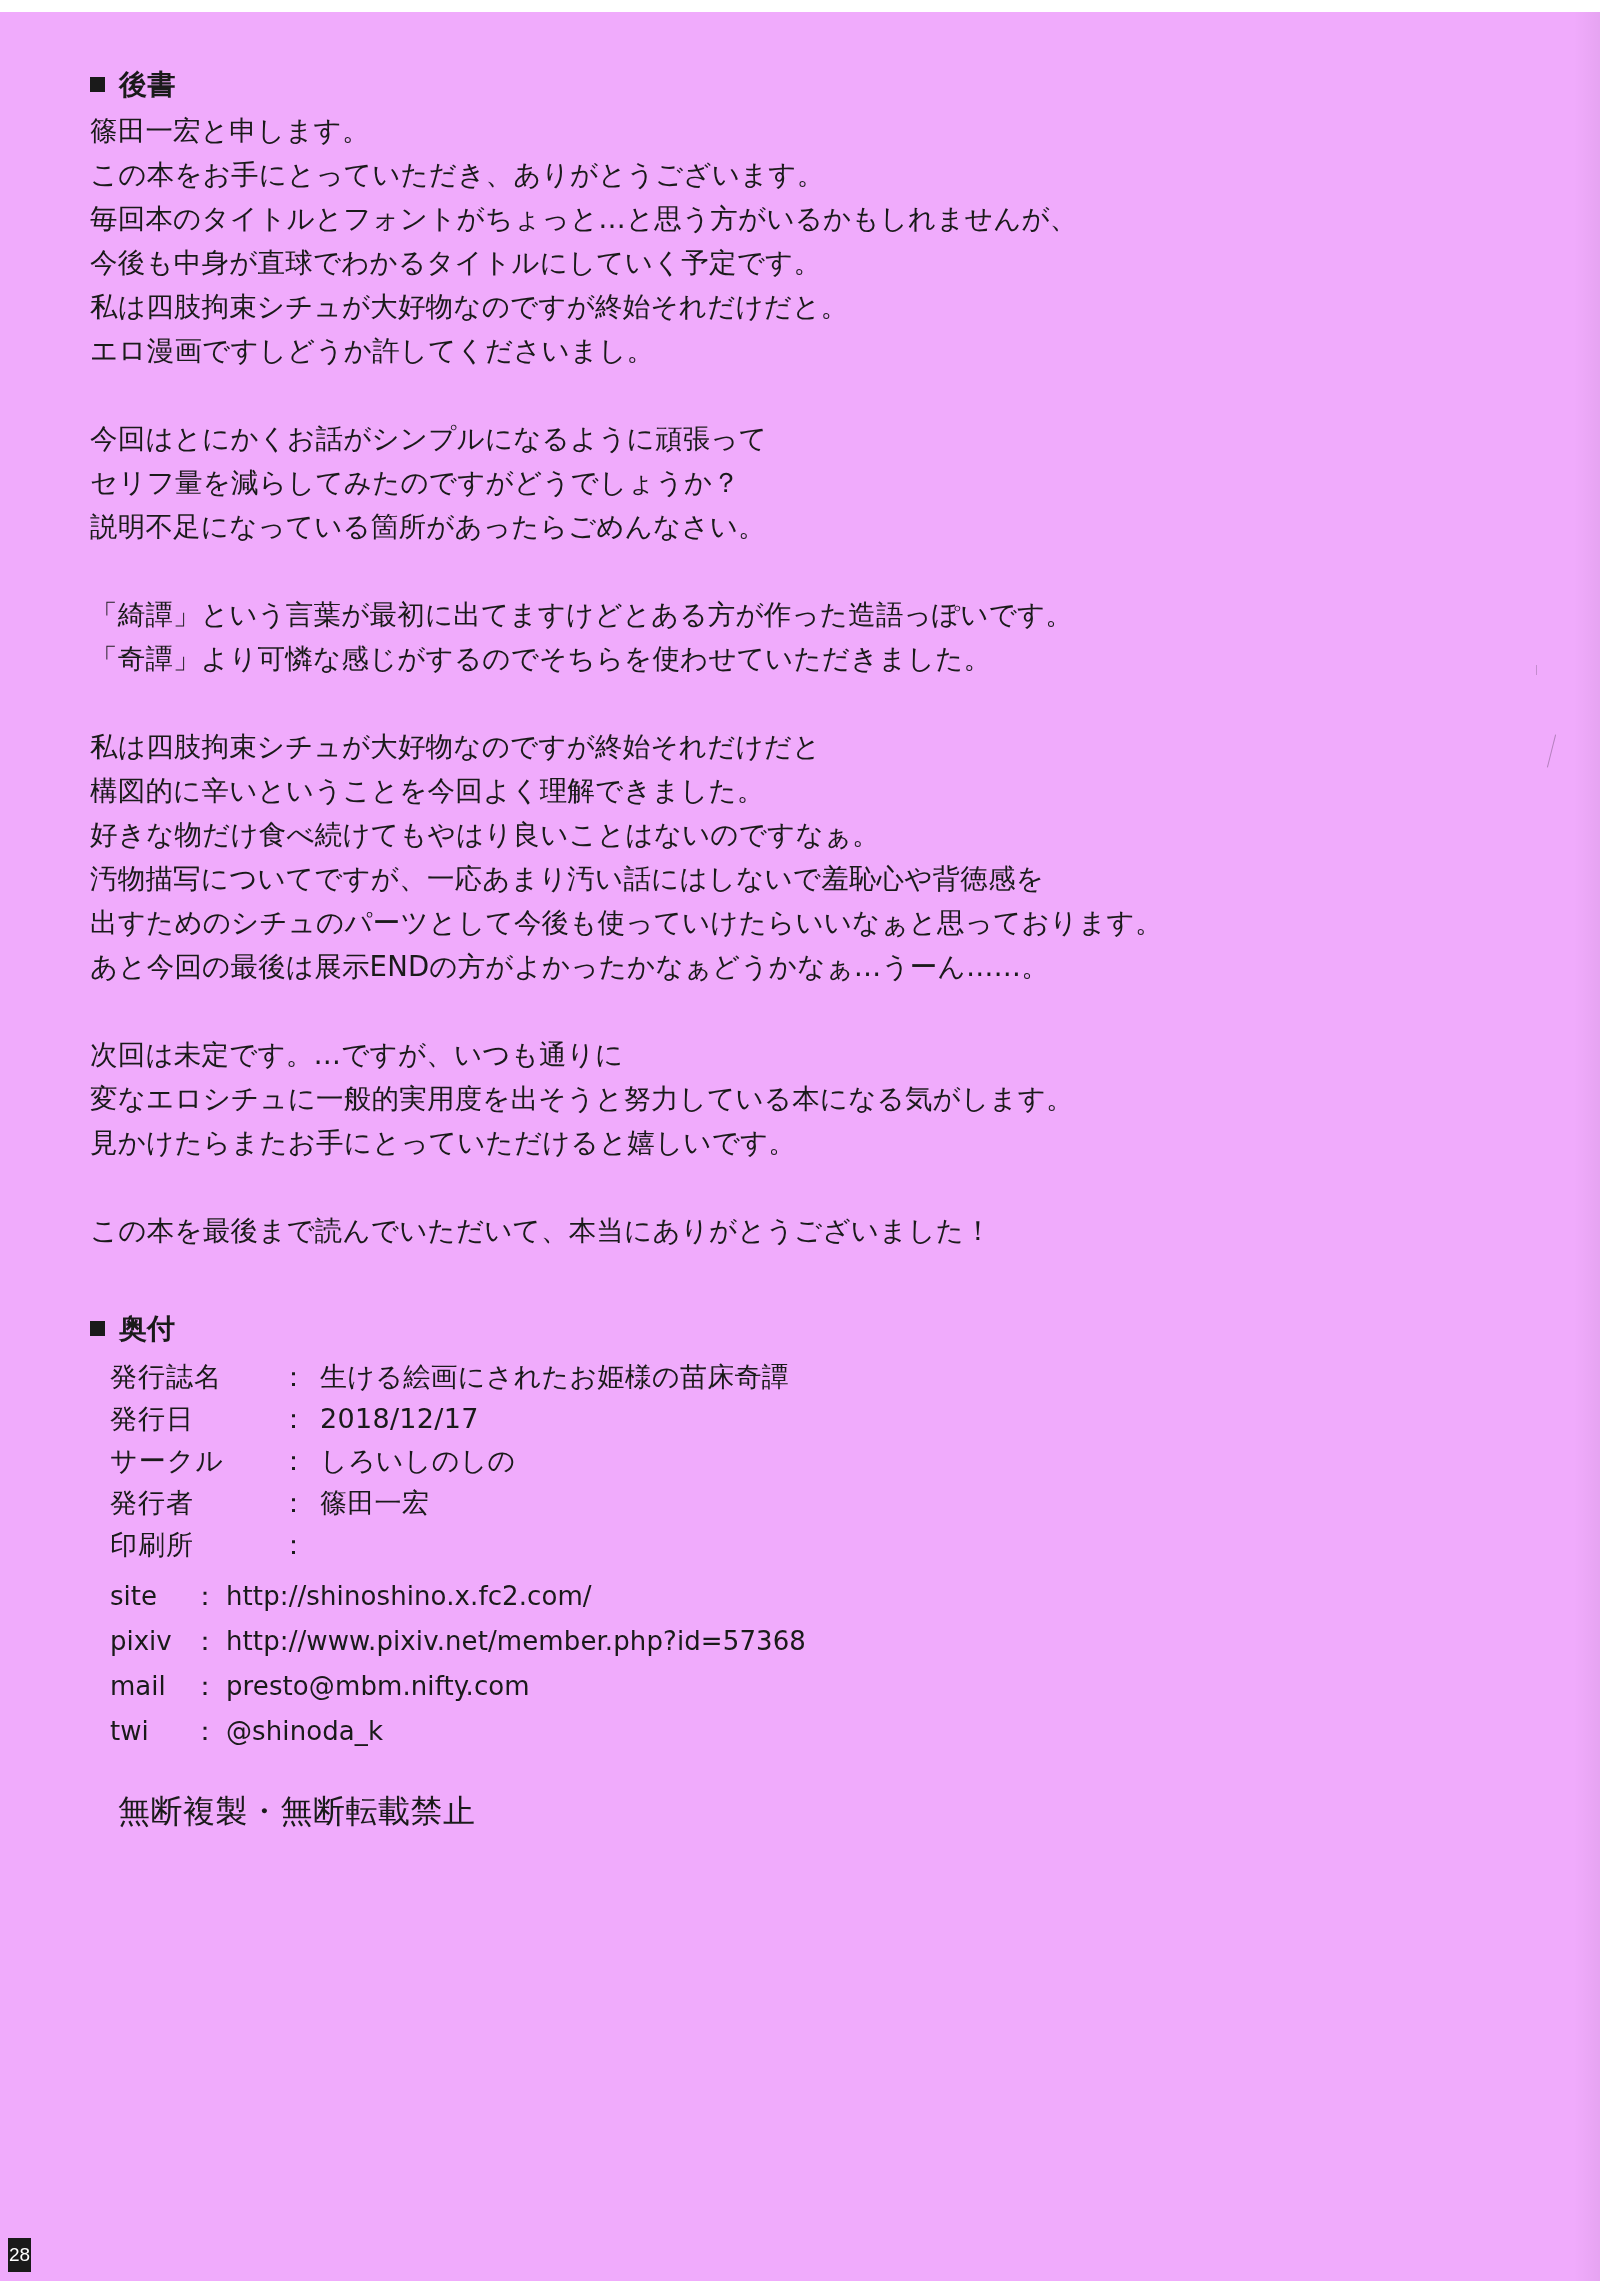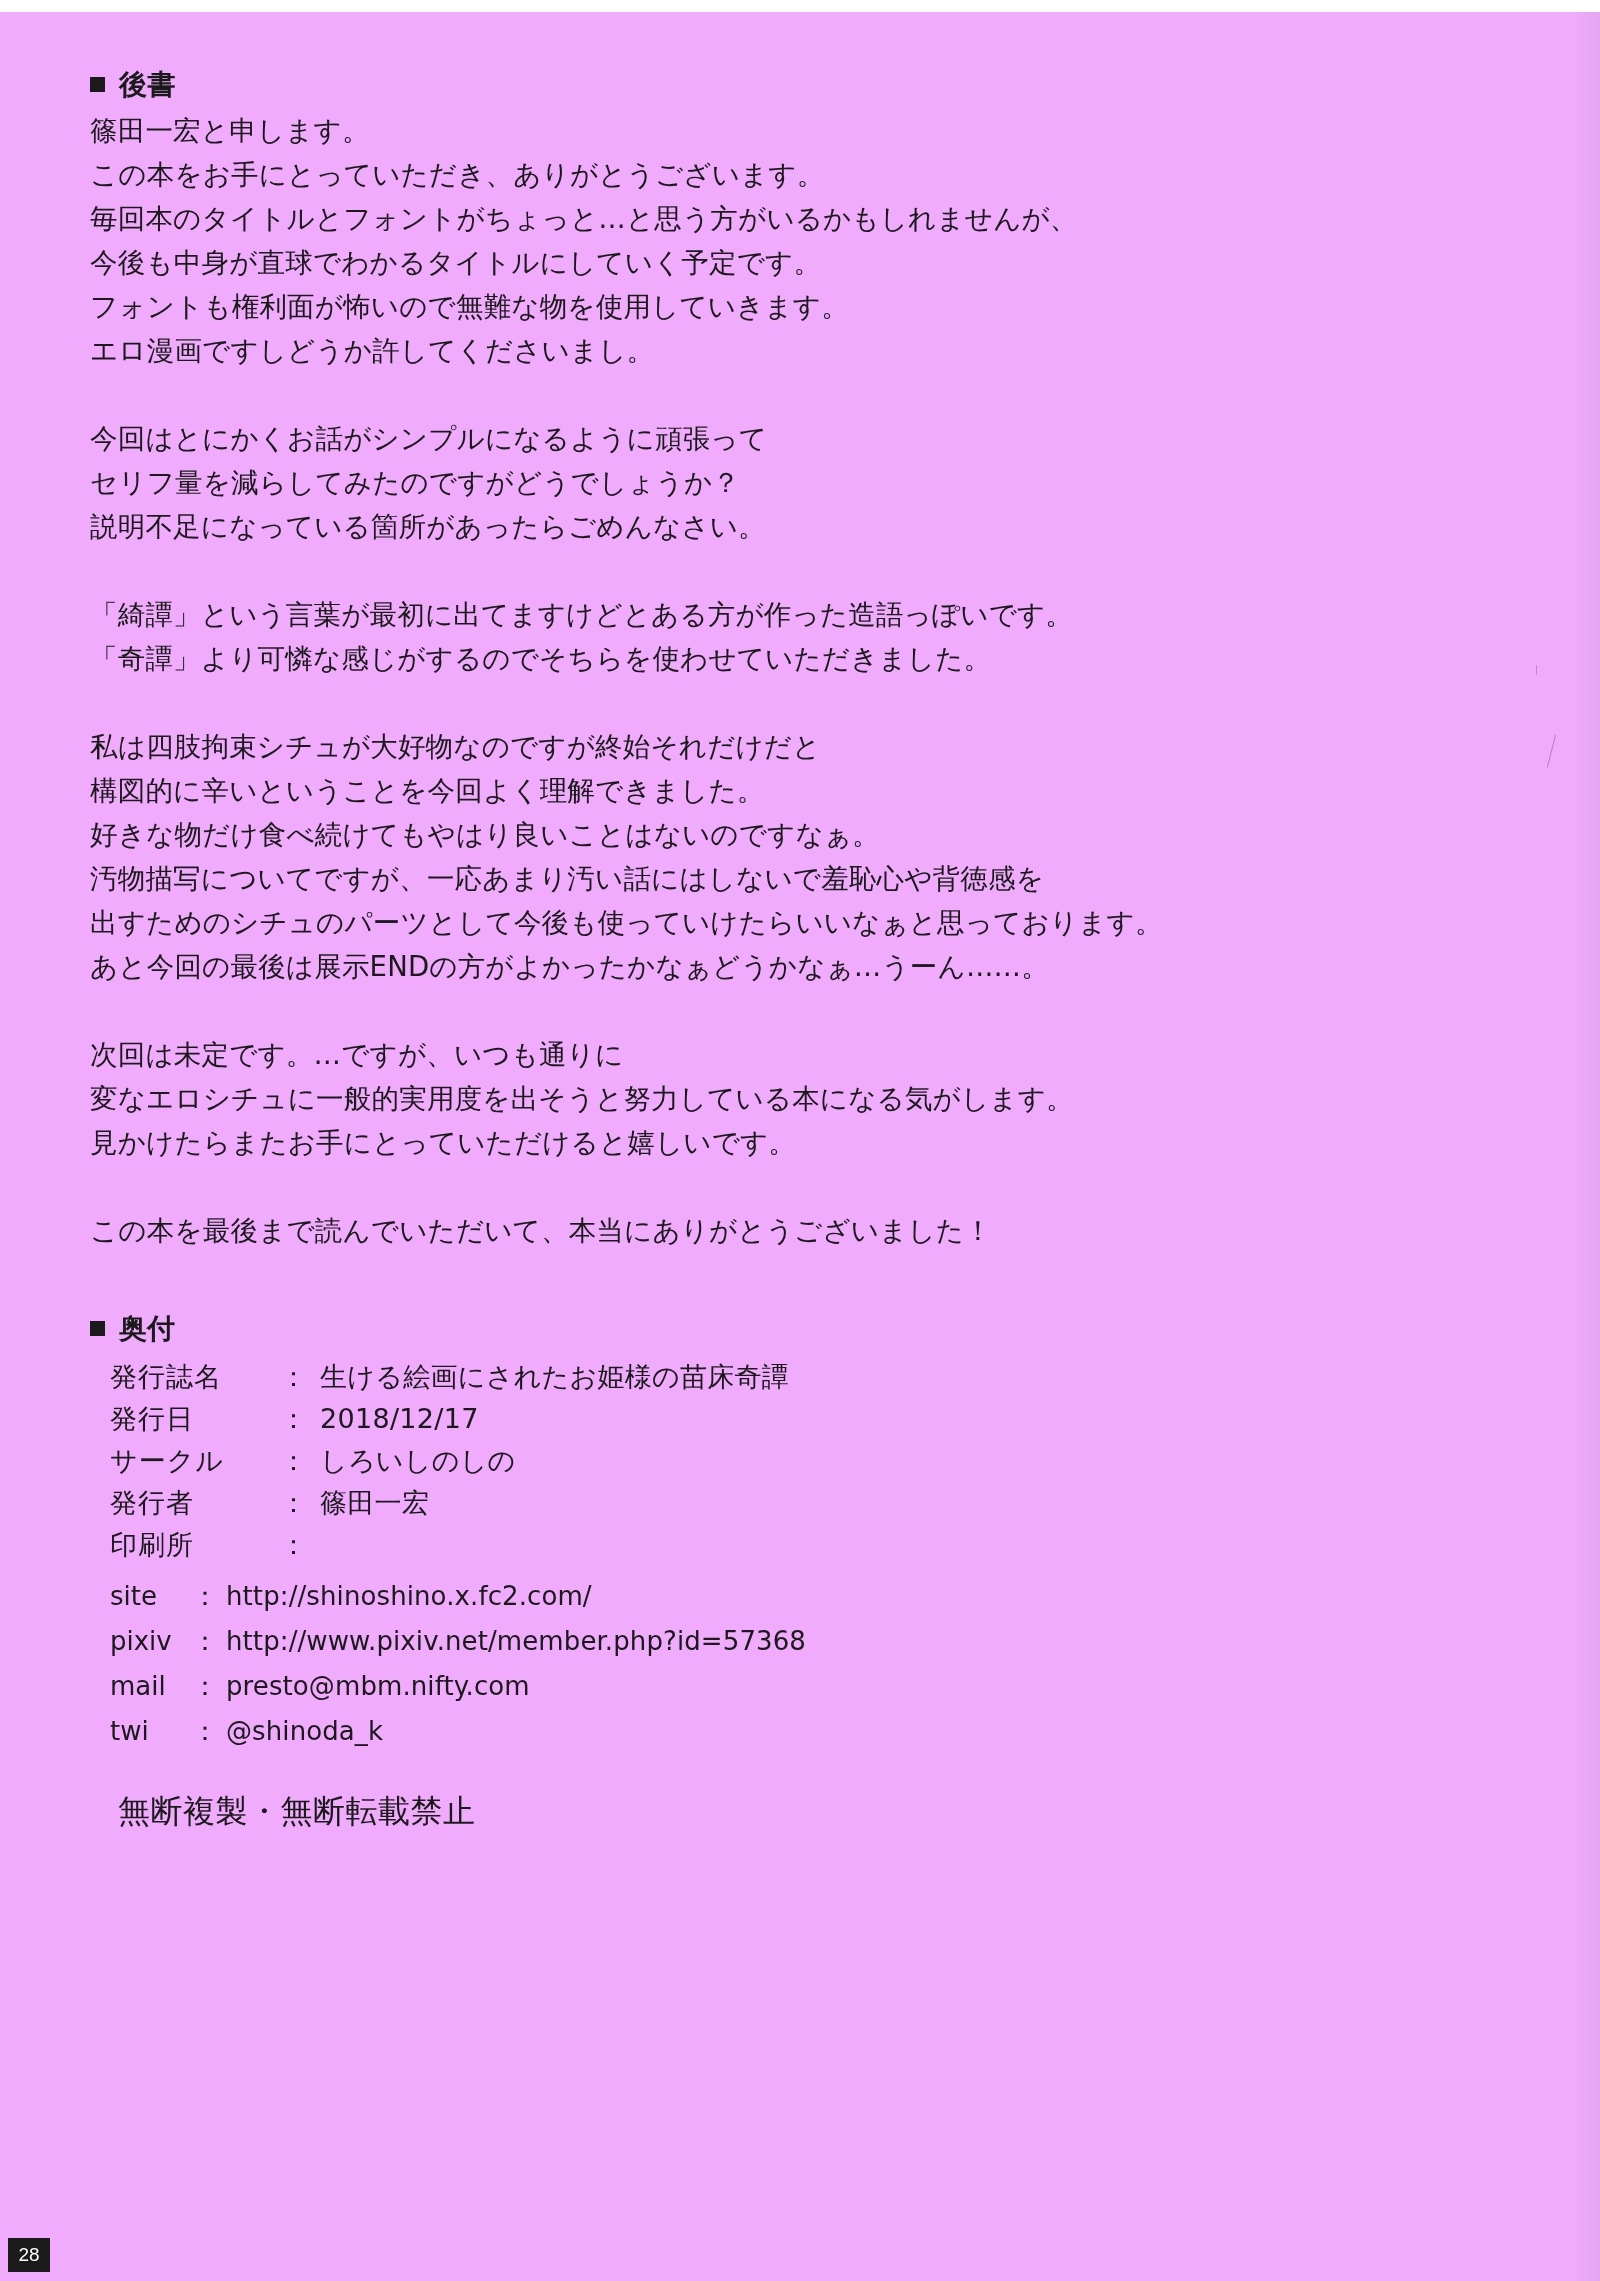--- a/index.html
+++ b/index.html
@@ -146,21 +146,21 @@
     font-size: 32px;
     line-height: 34px;
     letter-spacing: 0.5px;
     font-family: Liberation Sans, sans-serif;
   }
 
   .page-number {
     position: absolute;
     left: 8px;
     top: 2226px;
-    width: 42px;
+    width: 23px;
     height: 34px;
     background: #1a1a1a;
     color: #ffffff;
     font-size: 19px;
     line-height: 34px;
     text-align: center;
     font-family: "Liberation Sans", sans-serif;
   }
 </style>
 </head>
@@ -175,21 +175,21 @@
   <div class="content">
 
     <h1 class="section-head">
       <span class="sq"></span><span>後書</span>
     </h1>
 
     <p class="para">篠田一宏と申します。
 この本をお手にとっていただき、ありがとうございます。
 毎回本のタイトルとフォントがちょっと…と思う方がいるかもしれませんが、
 今後も中身が直球でわかるタイトルにしていく予定です。
-フォントも権利面が怖いので無難な物を使用していきます。
+私は四肢拘束シチュが大好物なのですが終始それだけだと。
 エロ漫画ですしどうか許してくださいまし。</p>
     <div class="gap-block"></div>
 
     <p class="para">今回はとにかくお話がシンプルになるように頑張って
 セリフ量を減らしてみたのですがどうでしょうか？
 説明不足になっている箇所があったらごめんなさい。</p>
     <div class="gap-block"></div>
 
     <p class="para">「綺譚」という言葉が最初に出てますけどとある方が作った造語っぽいです。
 「奇譚」より可憐な感じがするのでそちらを使わせていただきました。</p>

